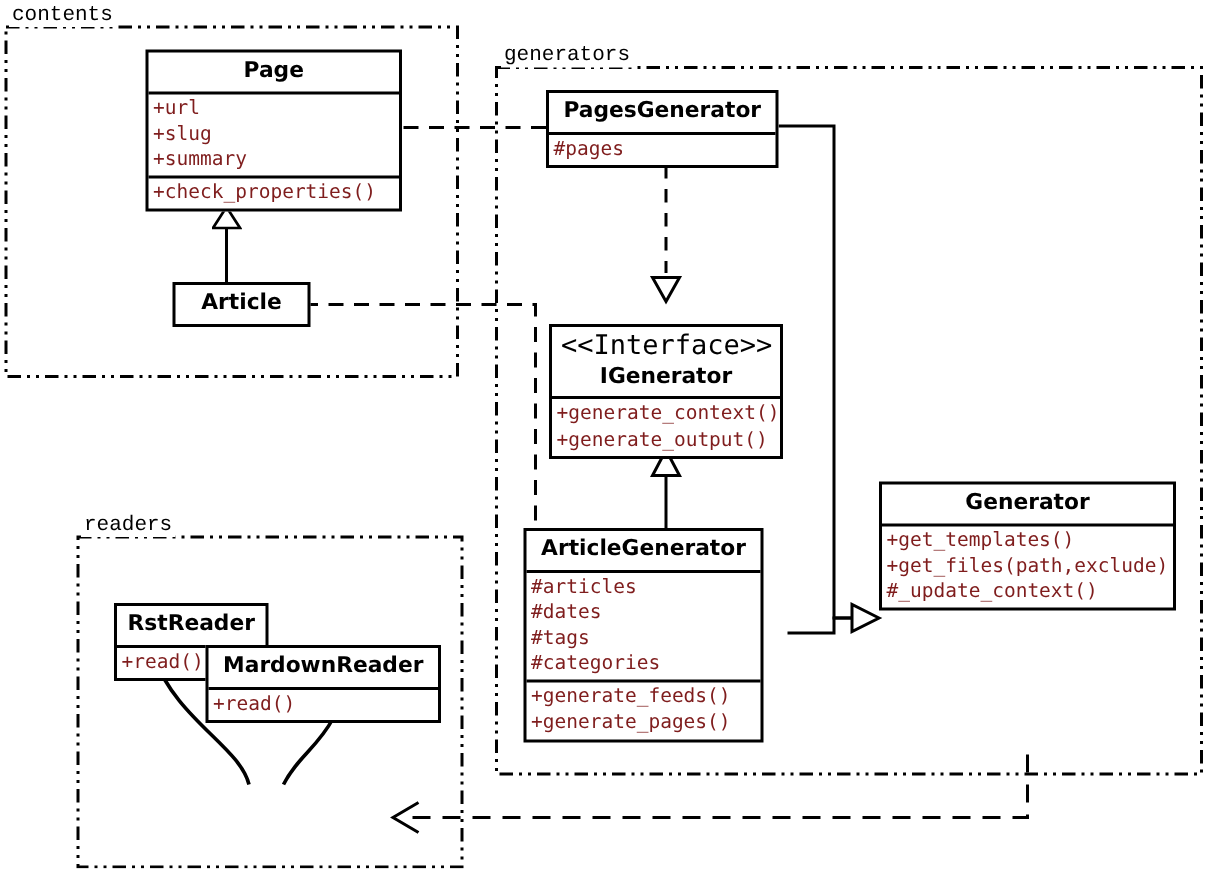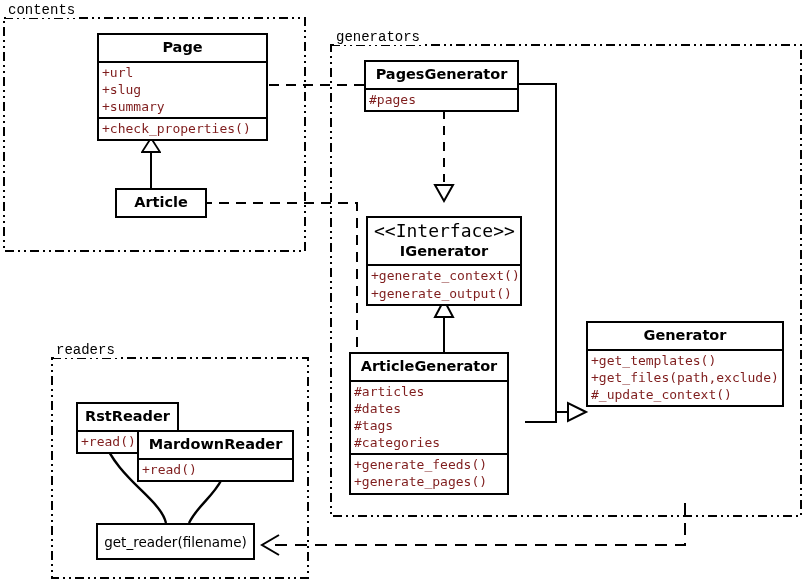--- a/index.html
+++ b/index.html
@@ -214,17 +214,14 @@
     </div>
   </div>
 
   <div class="clsbox" style="left:137px; top:430px; width:157px;">
     <div class="cls-name">MardownReader</div>
     <div class="cls-compart cls-sep">
       <div class="cls-item">+read()</div>
     </div>
   </div>
 
-  <div class="fnbox" style="left:96px; top:523px; width:159px; height:37px;">
-    <span class="fn-label">get_reader(filename)</span>
-  </div>
 
 </div>
 
 </body></html>

